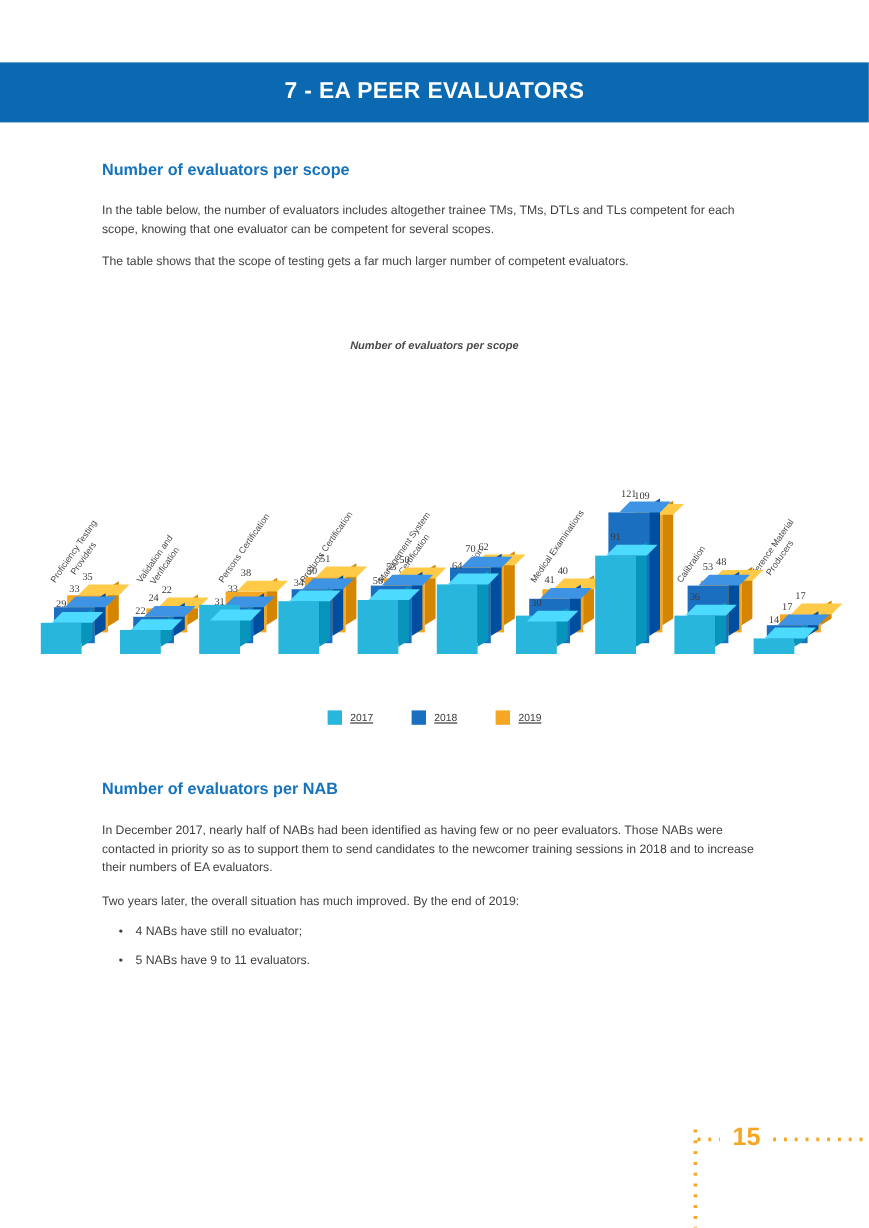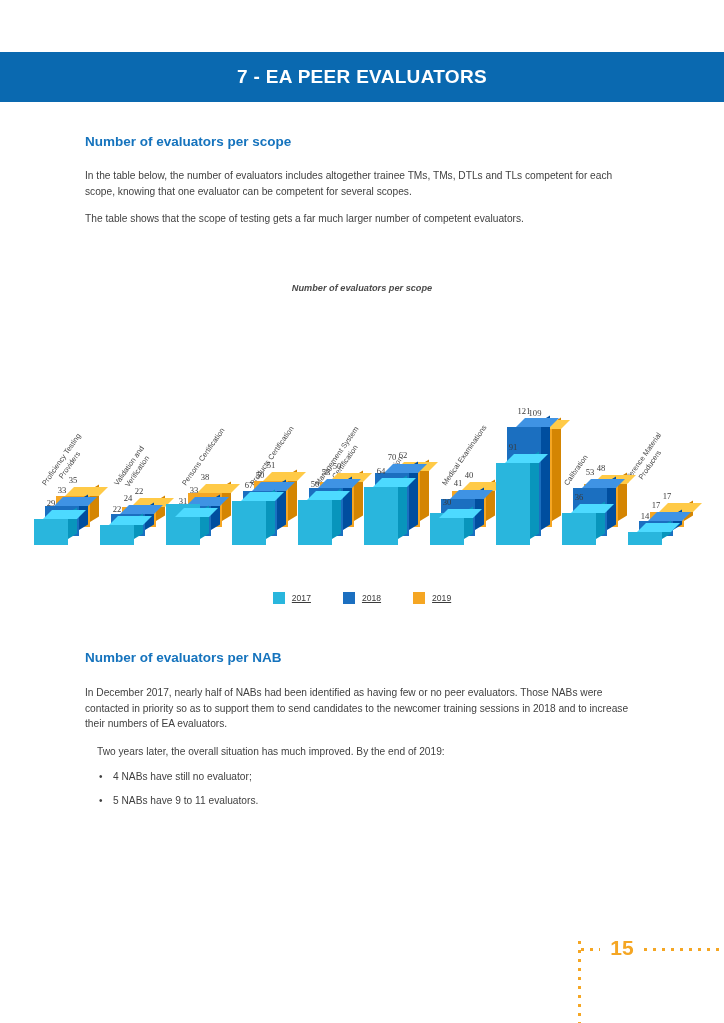--- a/index.html
+++ b/index.html
@@ -39,21 +39,21 @@
   ul.bullets li:before{
     content:"\2022";position:absolute;left:14px;top:0;color:#3f3f3f;font-size:10px;
   }
 
   
   .h-scope{position:absolute;left:0;top:134px;}
   .p-scope-1{position:absolute;left:0;top:168px;width:556px;}
   .p-scope-2{position:absolute;left:0;top:211px;width:556px;}
   .h-nab{position:absolute;left:0;top:650px;}
   .p-nab-1{position:absolute;left:0;top:685px;width:556px;}
-  .p-nab-2{position:absolute;left:12px;top:744px;width:556px;}
+  .p-nab-2{position:absolute;left:0;top:744px;width:556px;}
   .list-nab{position:absolute;left:0;top:765px;width:556px;}
 
   
   .chart{position:absolute;left:0;top:275px;width:724px;height:345px;}
   .chart-title{
     position:absolute;top:8px;left:0;width:724px;text-align:center;
     font-size:9.2px;font-style:italic;font-weight:bold;color:#4a4a4a;
   }
   .plot{position:absolute;left:22px;top:20px;width:680px;height:250px;}
   .bar-group{position:absolute;bottom:0;height:250px;}
@@ -191,21 +191,21 @@
             <div class="side" style="background: rgb(212, 133, 2); height: 34.2px;"></div>
             <div class="top" style="background: rgb(255, 202, 71); bottom: 34.2px; left: 9px;"></div>
             <div class="lbl" style="bottom: 45.2px;">38</div>
           </div>
         </div>
         <div class="bar-group" style="left: 210px; width: 60px;">
           <div class="bar" style="left: 0px; bottom: 0px; height: 44.1px; z-index: 20;">
             <div class="front" style="background: rgb(41, 182, 221);"></div>
             <div class="side" style="background: rgb(8, 149, 188); height: 44.1px;"></div>
             <div class="top" style="background: rgb(77, 218, 255); bottom: 44.1px; left: 9px;"></div>
-            <div class="lbl" style="bottom: 55.1px;">67</div>
+            <div class="lbl" style="bottom: 55.1px;">34</div>
           </div>
           <div class="bar" style="left: 11px; bottom: 9px; height: 45px; z-index: 19;">
             <div class="front" style="background: rgb(27, 111, 192);"></div>
             <div class="side" style="background: rgb(0, 78, 159); height: 45px;"></div>
             <div class="top" style="background: rgb(63, 147, 228); bottom: 45px; left: 9px;"></div>
             <div class="lbl" style="bottom: 56px;">50</div>
           </div>
           <div class="bar" style="left: 22px; bottom: 18px; height: 45.9px; z-index: 18;">
             <div class="front" style="background: rgb(245, 166, 35);"></div>
             <div class="side" style="background: rgb(212, 133, 2); height: 45.9px;"></div>

